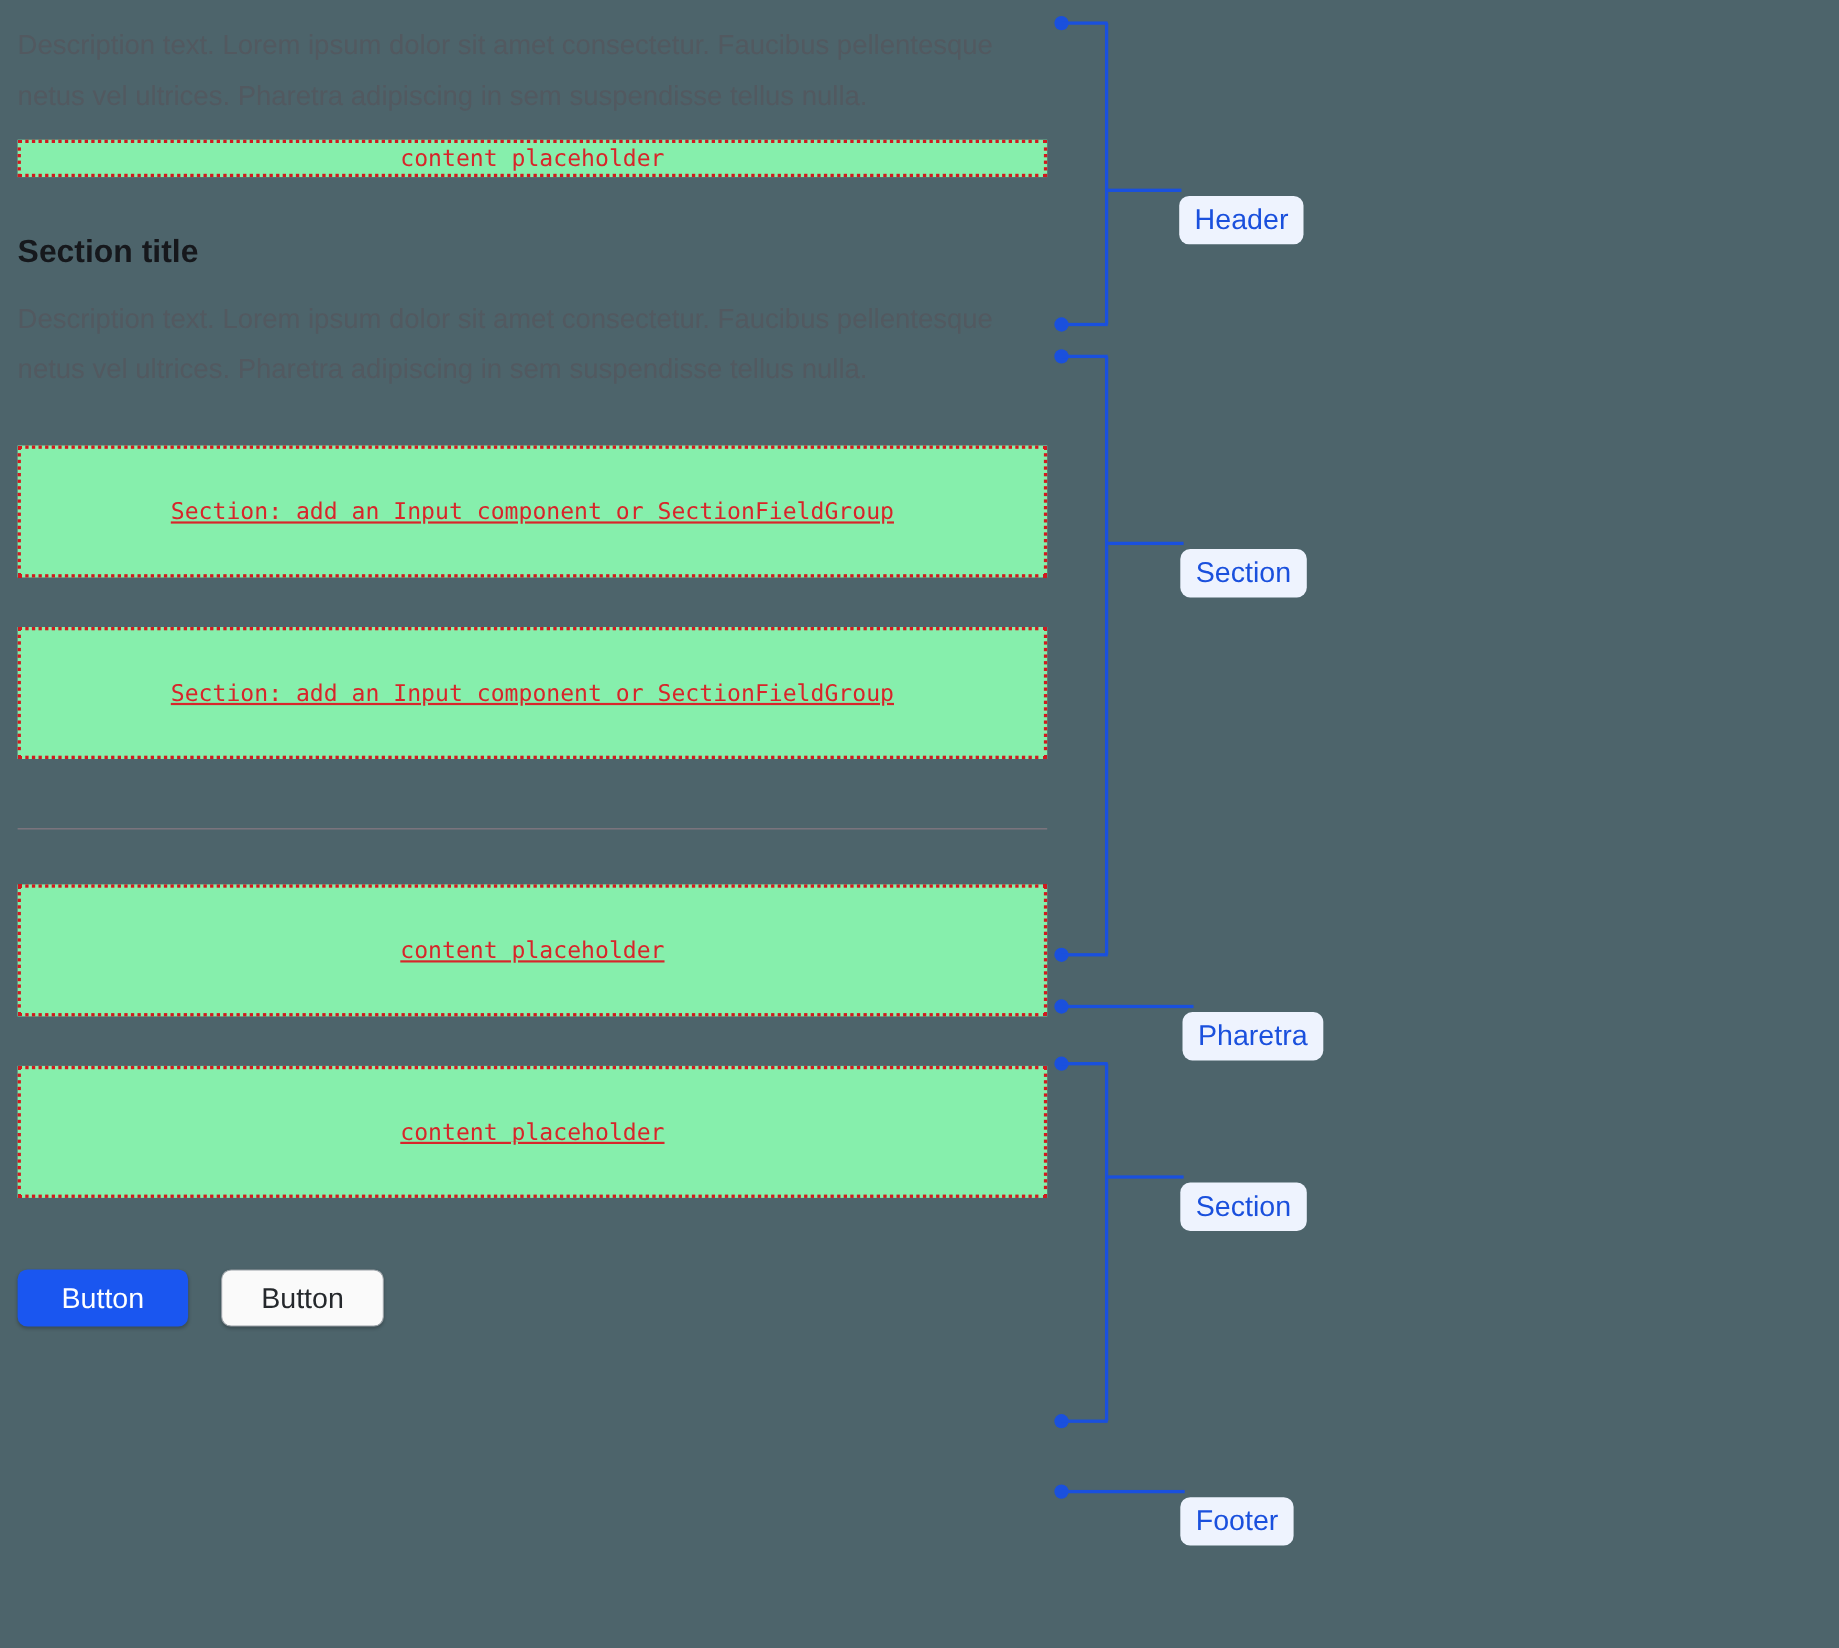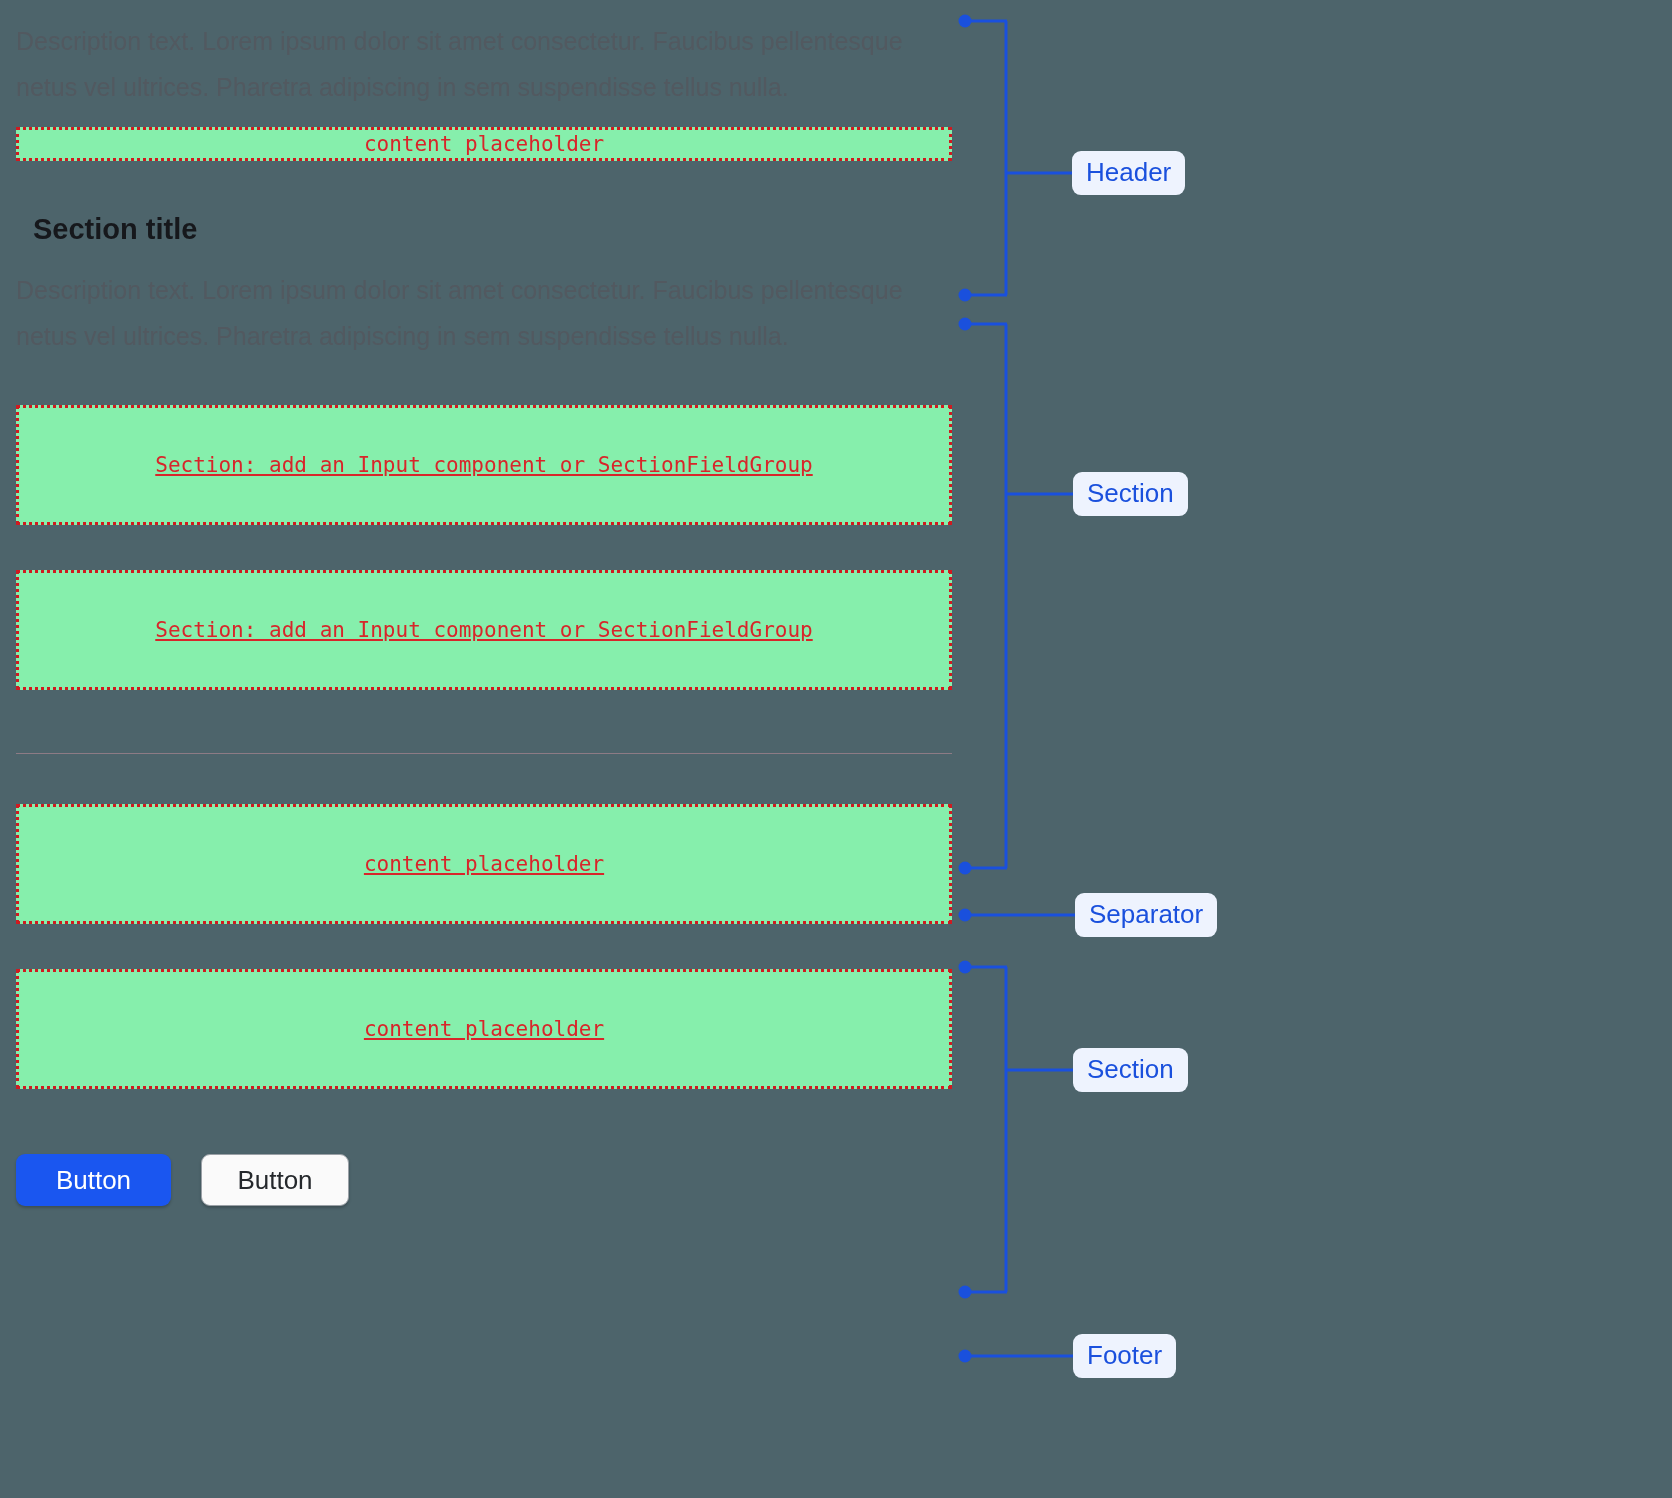--- a/index.html
+++ b/index.html
@@ -37,21 +37,21 @@
     letter-spacing: -0.2px;
     margin: 0;
     padding-top: 22px;
     line-height: 1.2;
   }
 
   .section-title {
     font-size: 29px;
     font-weight: 700;
     color: #16181c;
-    margin: 17px;
+    margin: 0;
     line-height: 1.25;
   }
 
   .desc {
     font-size: 25px;
     line-height: 46px;
     color: #525960;
     margin: 0;
     max-width: 910px;
   }
@@ -145,20 +145,21 @@
     position: absolute;
     background: #eef3fe;
     color: #1a50dd;
     font-size: 26px;
     font-family: "Liberation Sans", sans-serif;
     border-radius: 9px;
     padding: 5px 14px;
     transform: translateY(-50%);
     white-space: nowrap;
     line-height: 1.3;
+    margin-top: 27px;
   }
 </style>
 </head>
 <body>
 
 <div id="stage">
 
   <div class="form-col">
 
     <div>
@@ -209,21 +210,21 @@
     <div class="ann-dot" style="left:965px; top:324px;"></div>
     <div class="ann-h" style="left:965px; top:324px; width:42px;"></div>
     <div class="ann-dot" style="left:965px; top:868px;"></div>
     <div class="ann-h" style="left:965px; top:868px; width:42px;"></div>
     <div class="ann-v" style="left:1006px; top:324px; height:544px;"></div>
     <div class="ann-h" style="left:1006px; top:494px; width:70px;"></div>
     <div class="ann-pill hit" style="left:1073px; top:494px;">Section</div>
 
     <div class="ann-dot" style="left:965px; top:915px;"></div>
     <div class="ann-h" style="left:965px; top:915px; width:120px;"></div>
-    <div class="ann-pill hit" style="left:1075px; top:915px;">Separator</div>
+    <div class="ann-pill hit" style="left:1075px; top:915px;">Pharetra</div>
 
     <div class="ann-dot" style="left:965px; top:967px;"></div>
     <div class="ann-h" style="left:965px; top:967px; width:42px;"></div>
     <div class="ann-dot" style="left:965px; top:1292px;"></div>
     <div class="ann-h" style="left:965px; top:1292px; width:42px;"></div>
     <div class="ann-v" style="left:1006px; top:967px; height:325px;"></div>
     <div class="ann-h" style="left:1006px; top:1070px; width:70px;"></div>
     <div class="ann-pill hit" style="left:1073px; top:1070px;">Section</div>
 
     <div class="ann-dot" style="left:965px; top:1356px;"></div>

